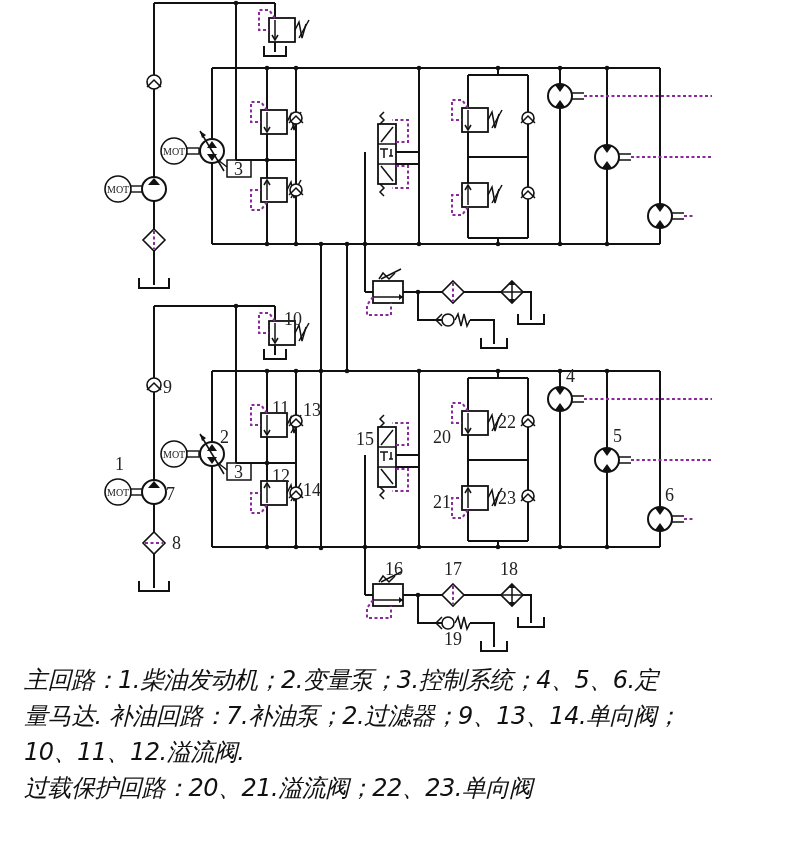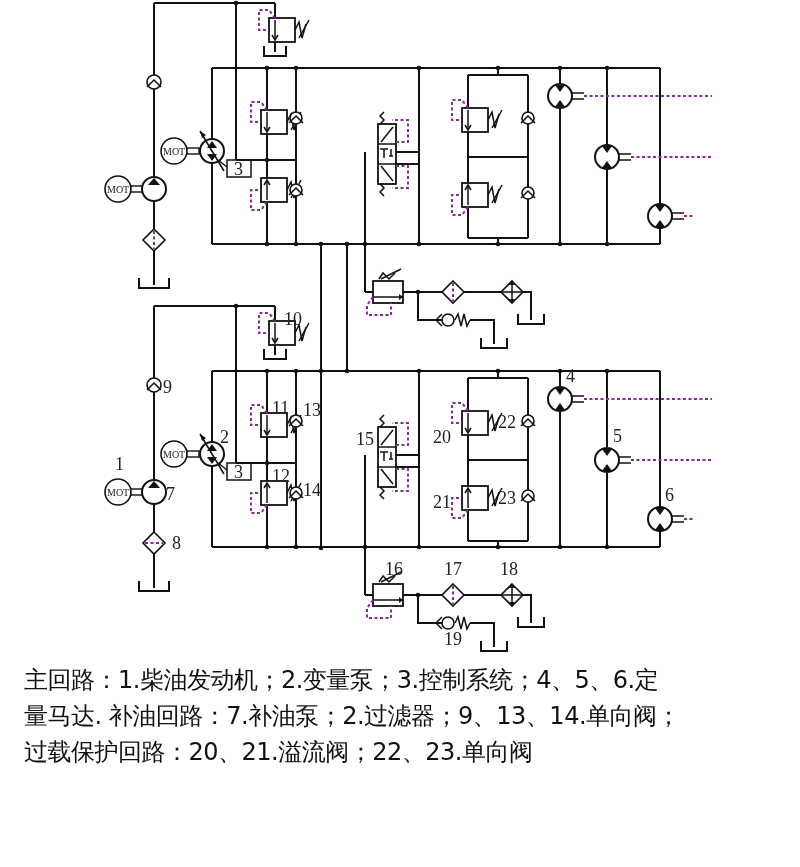--- a/index.html
+++ b/index.html
@@ -5,21 +5,21 @@
   html,body{margin:0;padding:0;background:#ffffff;}
   body{width:800px;height:867px;position:relative;overflow:hidden;font-family:"DejaVu Serif","Liberation Serif",serif;}
   #diagram{position:absolute;left:0;top:0;}
   .ln{stroke:#111;stroke-width:2;fill:none;}
   .thin{stroke:#111;stroke-width:1.5;fill:none;}
   .pl{stroke:#8a2a9a;stroke-width:2;fill:none;stroke-dasharray:3,2.5;}
   .dot{fill:#111;}
   .lbl{font-family:"Liberation Serif","DejaVu Serif",serif;font-size:18px;fill:#222;}
   .mot{font-family:"Liberation Serif",serif;font-size:10px;fill:#222;}
   #caption{position:absolute;left:24px;top:662px;width:770px;font-family:"DejaVu Sans","Liberation Sans",sans-serif;font-size:24px;line-height:36px;color:#111;letter-spacing:-0.5px;}
-  #caption div{white-space:nowrap;}
+  #caption div{white-space:nowrap;font-style:italic;}
 </style>
 </head>
 <body>
 
 <svg id="diagram" width="800" height="660" viewBox="0 0 800 660" xmlns="http://www.w3.org/2000/svg">
     <g>
       <line x1="212" y1="68" x2="660" y2="68" class="ln" stroke="#111111"></line>
       <line x1="212" y1="244" x2="660" y2="244" class="ln" stroke="#111111"></line>
       <line x1="212" y1="68" x2="212" y2="244" class="ln" stroke="#111111"></line>
       <line x1="660" y1="68" x2="660" y2="244" class="ln" stroke="#111111"></line>
@@ -473,14 +473,15 @@
       <circle cx="321" cy="548" r="2.3" class="dot"></circle>
       <line x1="347" y1="244" x2="347" y2="371" class="ln" stroke="#111111"></line>
       <circle cx="347" cy="244" r="2.3" class="dot"></circle>
       <circle cx="347" cy="371" r="2.3" class="dot"></circle>
     </g>
   </svg>
 
 <div id="caption">
   <div>主回路：1.柴油发动机；2.变量泵；3.控制系统；4、5、6.定</div>
   <div>量马达. 补油回路：7.补油泵；2.过滤器；9、13、14.单向阀；</div>
+  <div>10、11、12.溢流阀.</div>
   <div>过载保护回路：20、21.溢流阀；22、23.单向阀</div>
 </div>
 
 </body></html>

